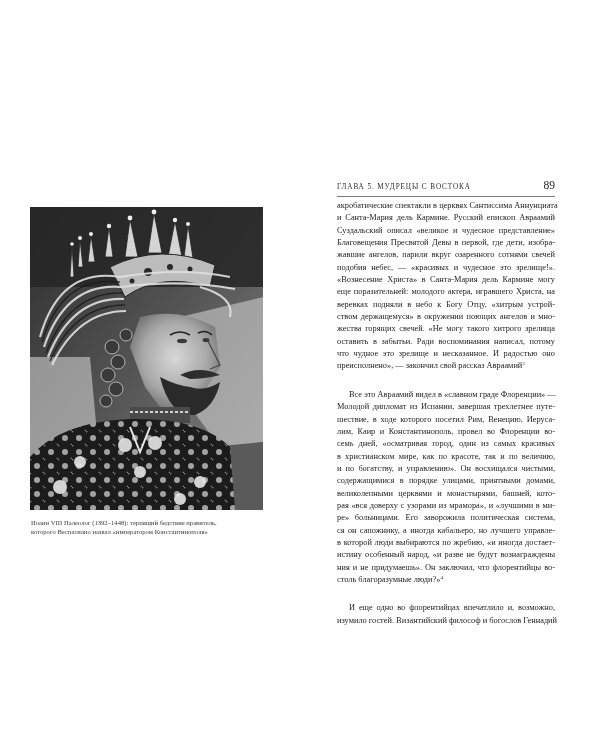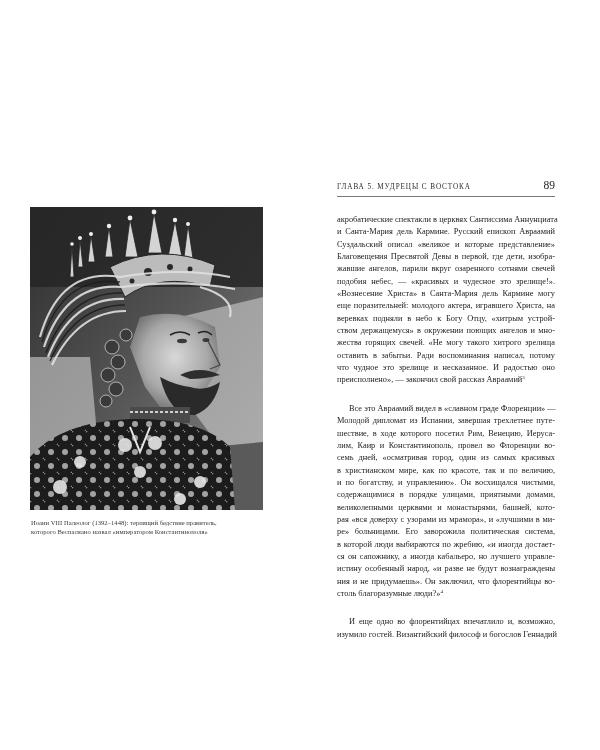--- a/index.html
+++ b/index.html
@@ -67,21 +67,21 @@
       right: 0;
       top: -1px;
       font-size: 11.5px;
       color: #1e1e1e;
       margin-left: 36px;
     }
     
     .body-text {
       position: absolute;
       left: 337px;
-      top: 214px;
+      top: 200px;
       width: 218px;
     }
     .line {
       height: 12.35px;
       line-height: 12.35px;
       font-size: 8.35px;
       white-space: nowrap;
       text-align: justify;
       text-align-last: justify;
       color: #1c1c1c;
@@ -217,21 +217,21 @@
   </div>
 
   <div class="running-head">
     <span class="running-title">ГЛАВА 5. МУДРЕЦЫ С ВОСТОКА</span>
     <span class="folio">89</span>
   </div>
 
   <div class="body-text">
     <div class="line">акробатические спектакли в церквях Сантиссима Аннунциата</div>
     <div class="line">и Санта-Мария дель Кармине. Русский епископ Авраамий</div>
-    <div class="line">Суздальский описал «великое и которые представление»</div>
+    <div class="line">Суздальский описал «великое и чудесное представление»</div>
     <div class="line">Благовещения Пресвятой Девы в первой, где дети, изобра-</div>
     <div class="line">жавшие ангелов, парили вкруг озаренного сотнями свечей</div>
     <div class="line">подобия небес, — «красивых и чудесное это зрелище!».</div>
     <div class="line">«Вознесение Христа» в Санта-Мария дель Кармине могу</div>
     <div class="line">еще поразительней: молодого актера, игравшего Христа, на</div>
     <div class="line">веревках подняли в небо к Богу Отцу, «хитрым устрой-</div>
     <div class="line">ством держащемуся» в окружении поющих ангелов и мно-</div>
     <div class="line">жества горящих свечей. «Не могу такого хитрого зрелища</div>
     <div class="line">оставить в забытьи. Ради воспоминания написал, потому</div>
     <div class="line">что чудное это зрелище и несказанное. И радостью оно</div>
@@ -240,22 +240,22 @@
     <div class="line">Молодой дипломат из Испании, завершая трехлетнее путе-</div>
     <div class="line">шествие, в ходе которого посетил Рим, Венецию, Иеруса-</div>
     <div class="line">лим, Каир и Константинополь, провел во Флоренции во-</div>
     <div class="line">семь дней, «осматривая город, один из самых красивых</div>
     <div class="line">в христианском мире, как по красоте, так и по величию,</div>
     <div class="line">и по богатству, и управлению». Он восхищался чистыми,</div>
     <div class="line">содержащимися в порядке улицами, приятными домами,</div>
     <div class="line">великолепными церквями и монастырями, башней, кото-</div>
     <div class="line">рая «вся доверху с узорами из мрамора», и «лучшими в ми-</div>
     <div class="line">ре» больницами. Его заворожила политическая система,</div>
+    <div class="line">ся он сапожнику, а иногда кабальеро, но лучшего управле-</div>
     <div class="line">в которой люди выбираются по жребию, «и иногда достает-</div>
-    <div class="line">ся он сапожнику, а иногда кабальеро, но лучшего управле-</div>
     <div class="line">истину особенный народ, «и разве не будут вознаграждены</div>
     <div class="line">ния и не придумаешь». Он заключил, что флорентийцы во-</div>
     <div class="line last"><span>столь благоразумные люди?»</span><sup>4</sup></div>
     <div class="line indent">И еще одно во флорентийцах впечатлило и, возможно,</div>
     <div class="line">изумило гостей. Византийский философ и богослов Геннадий</div>
   </div>
 
 </div>
 
 </body></html>

